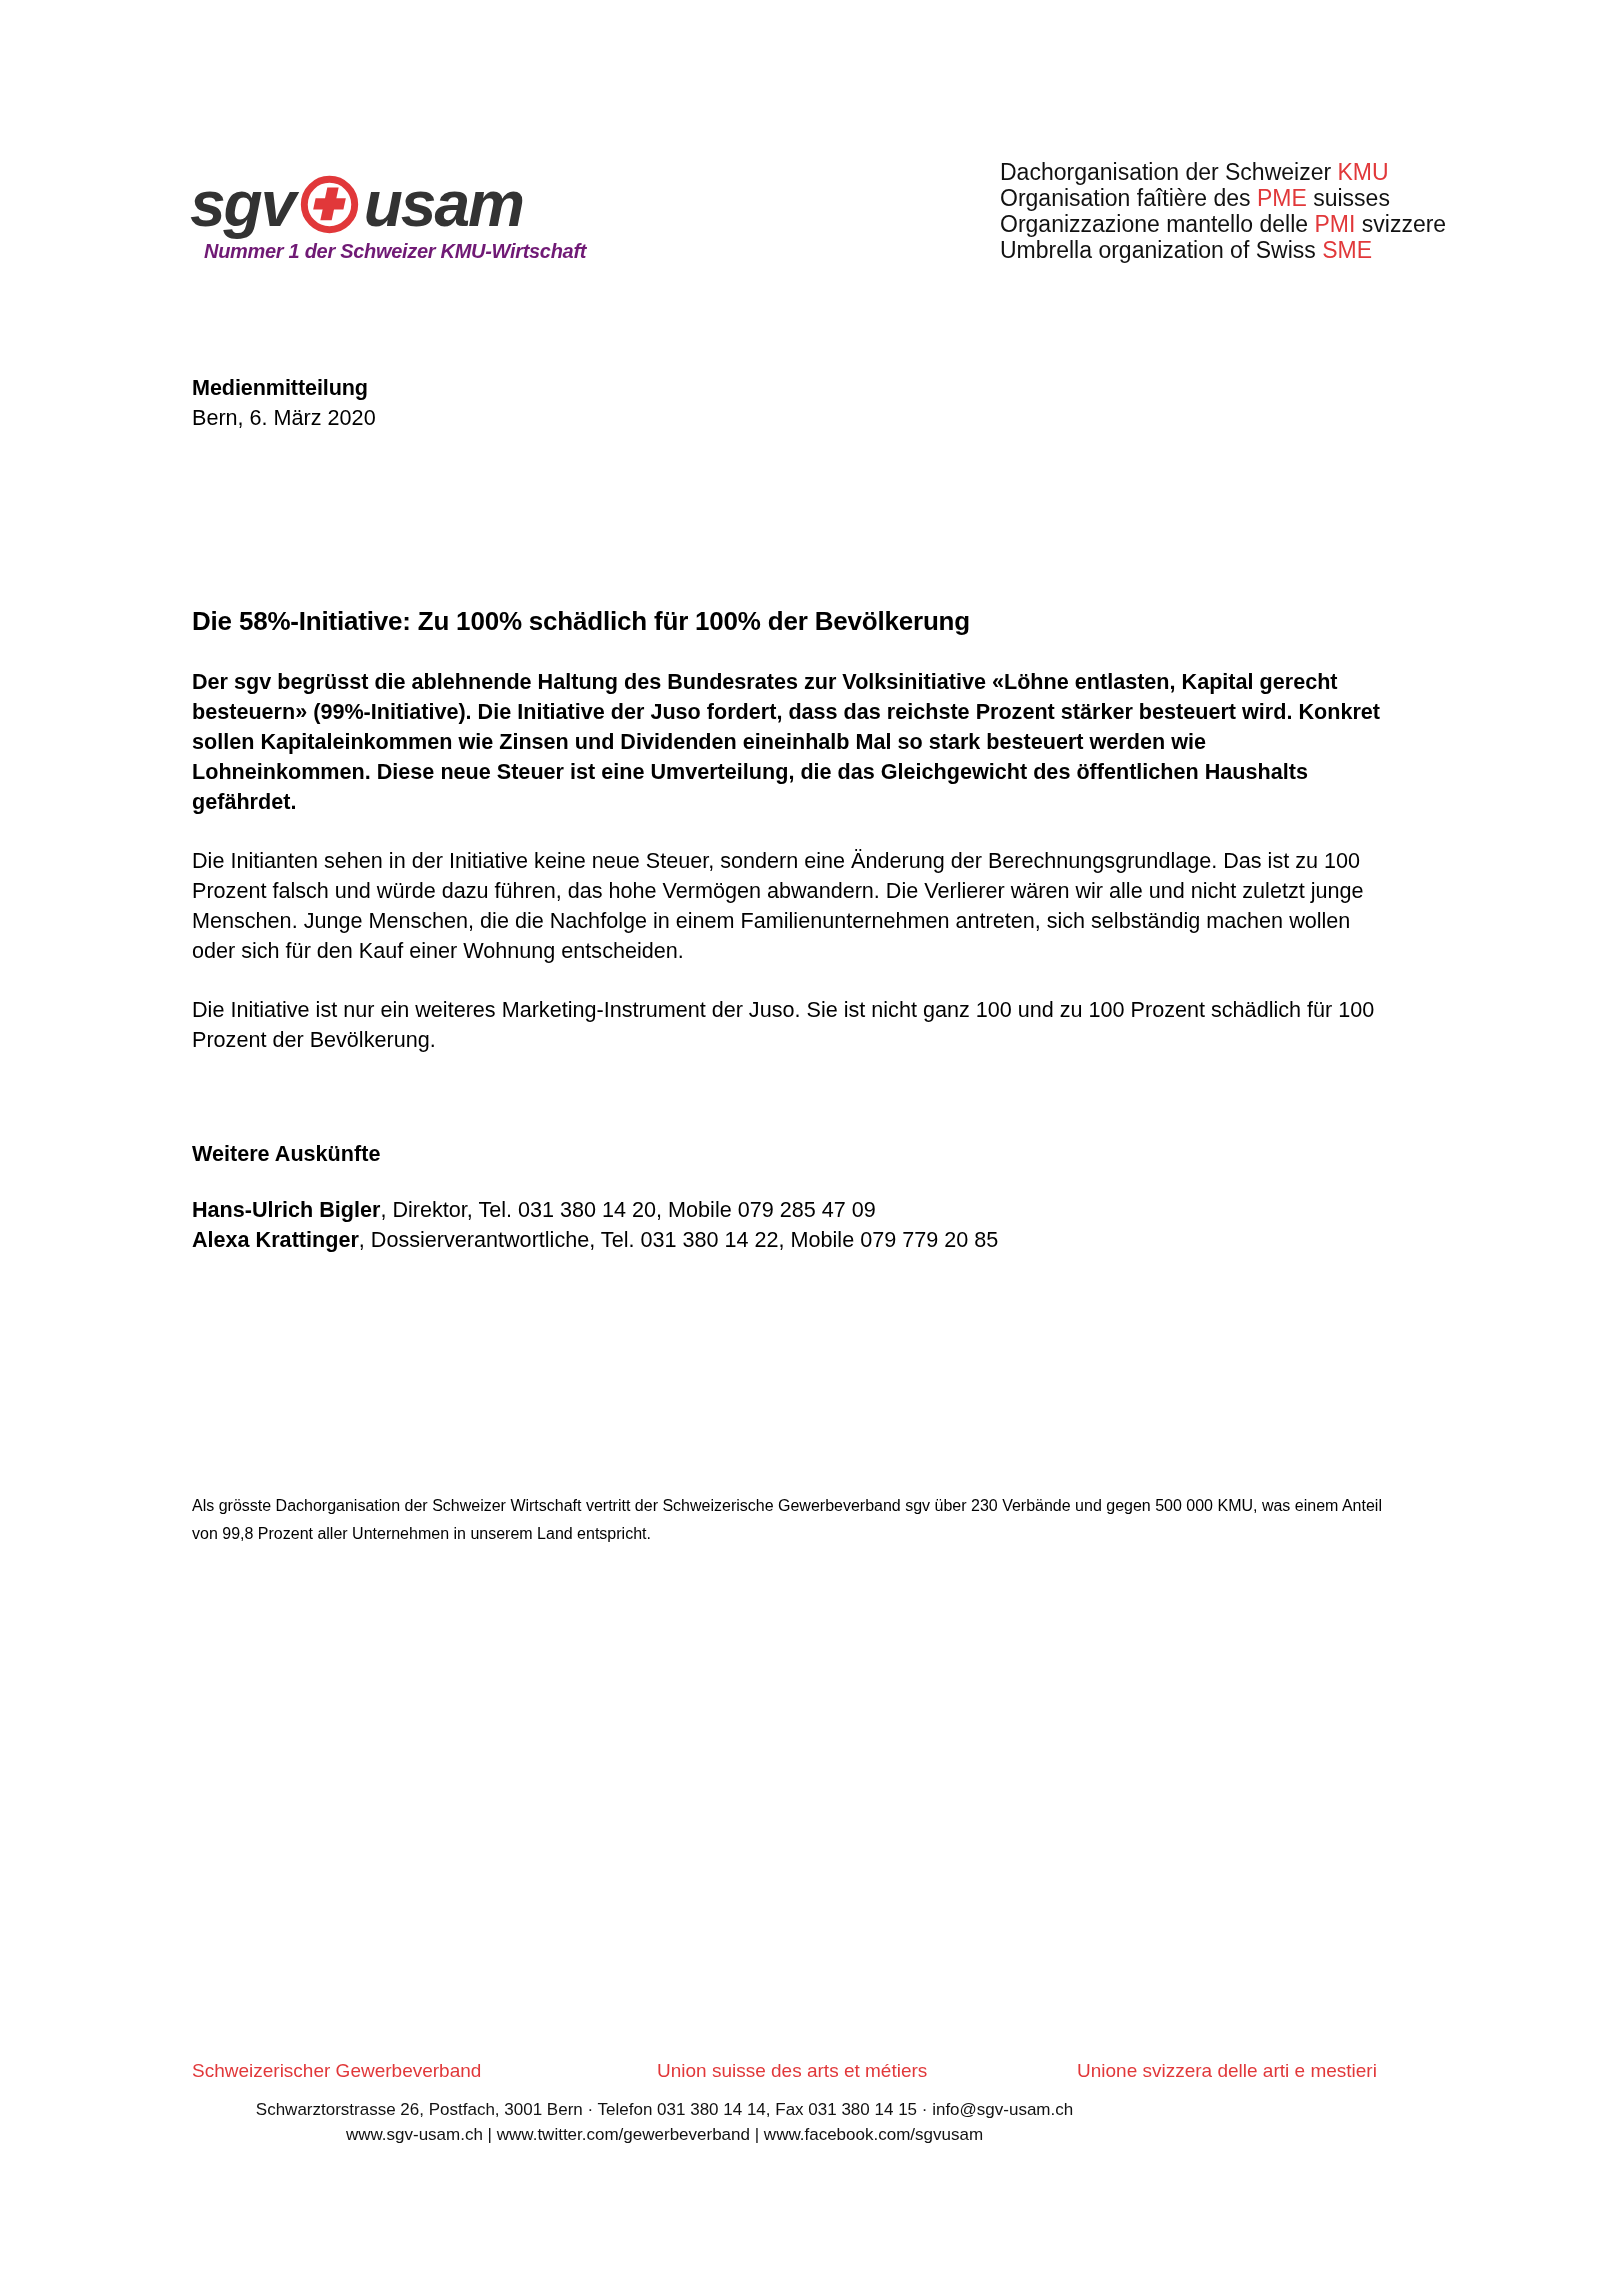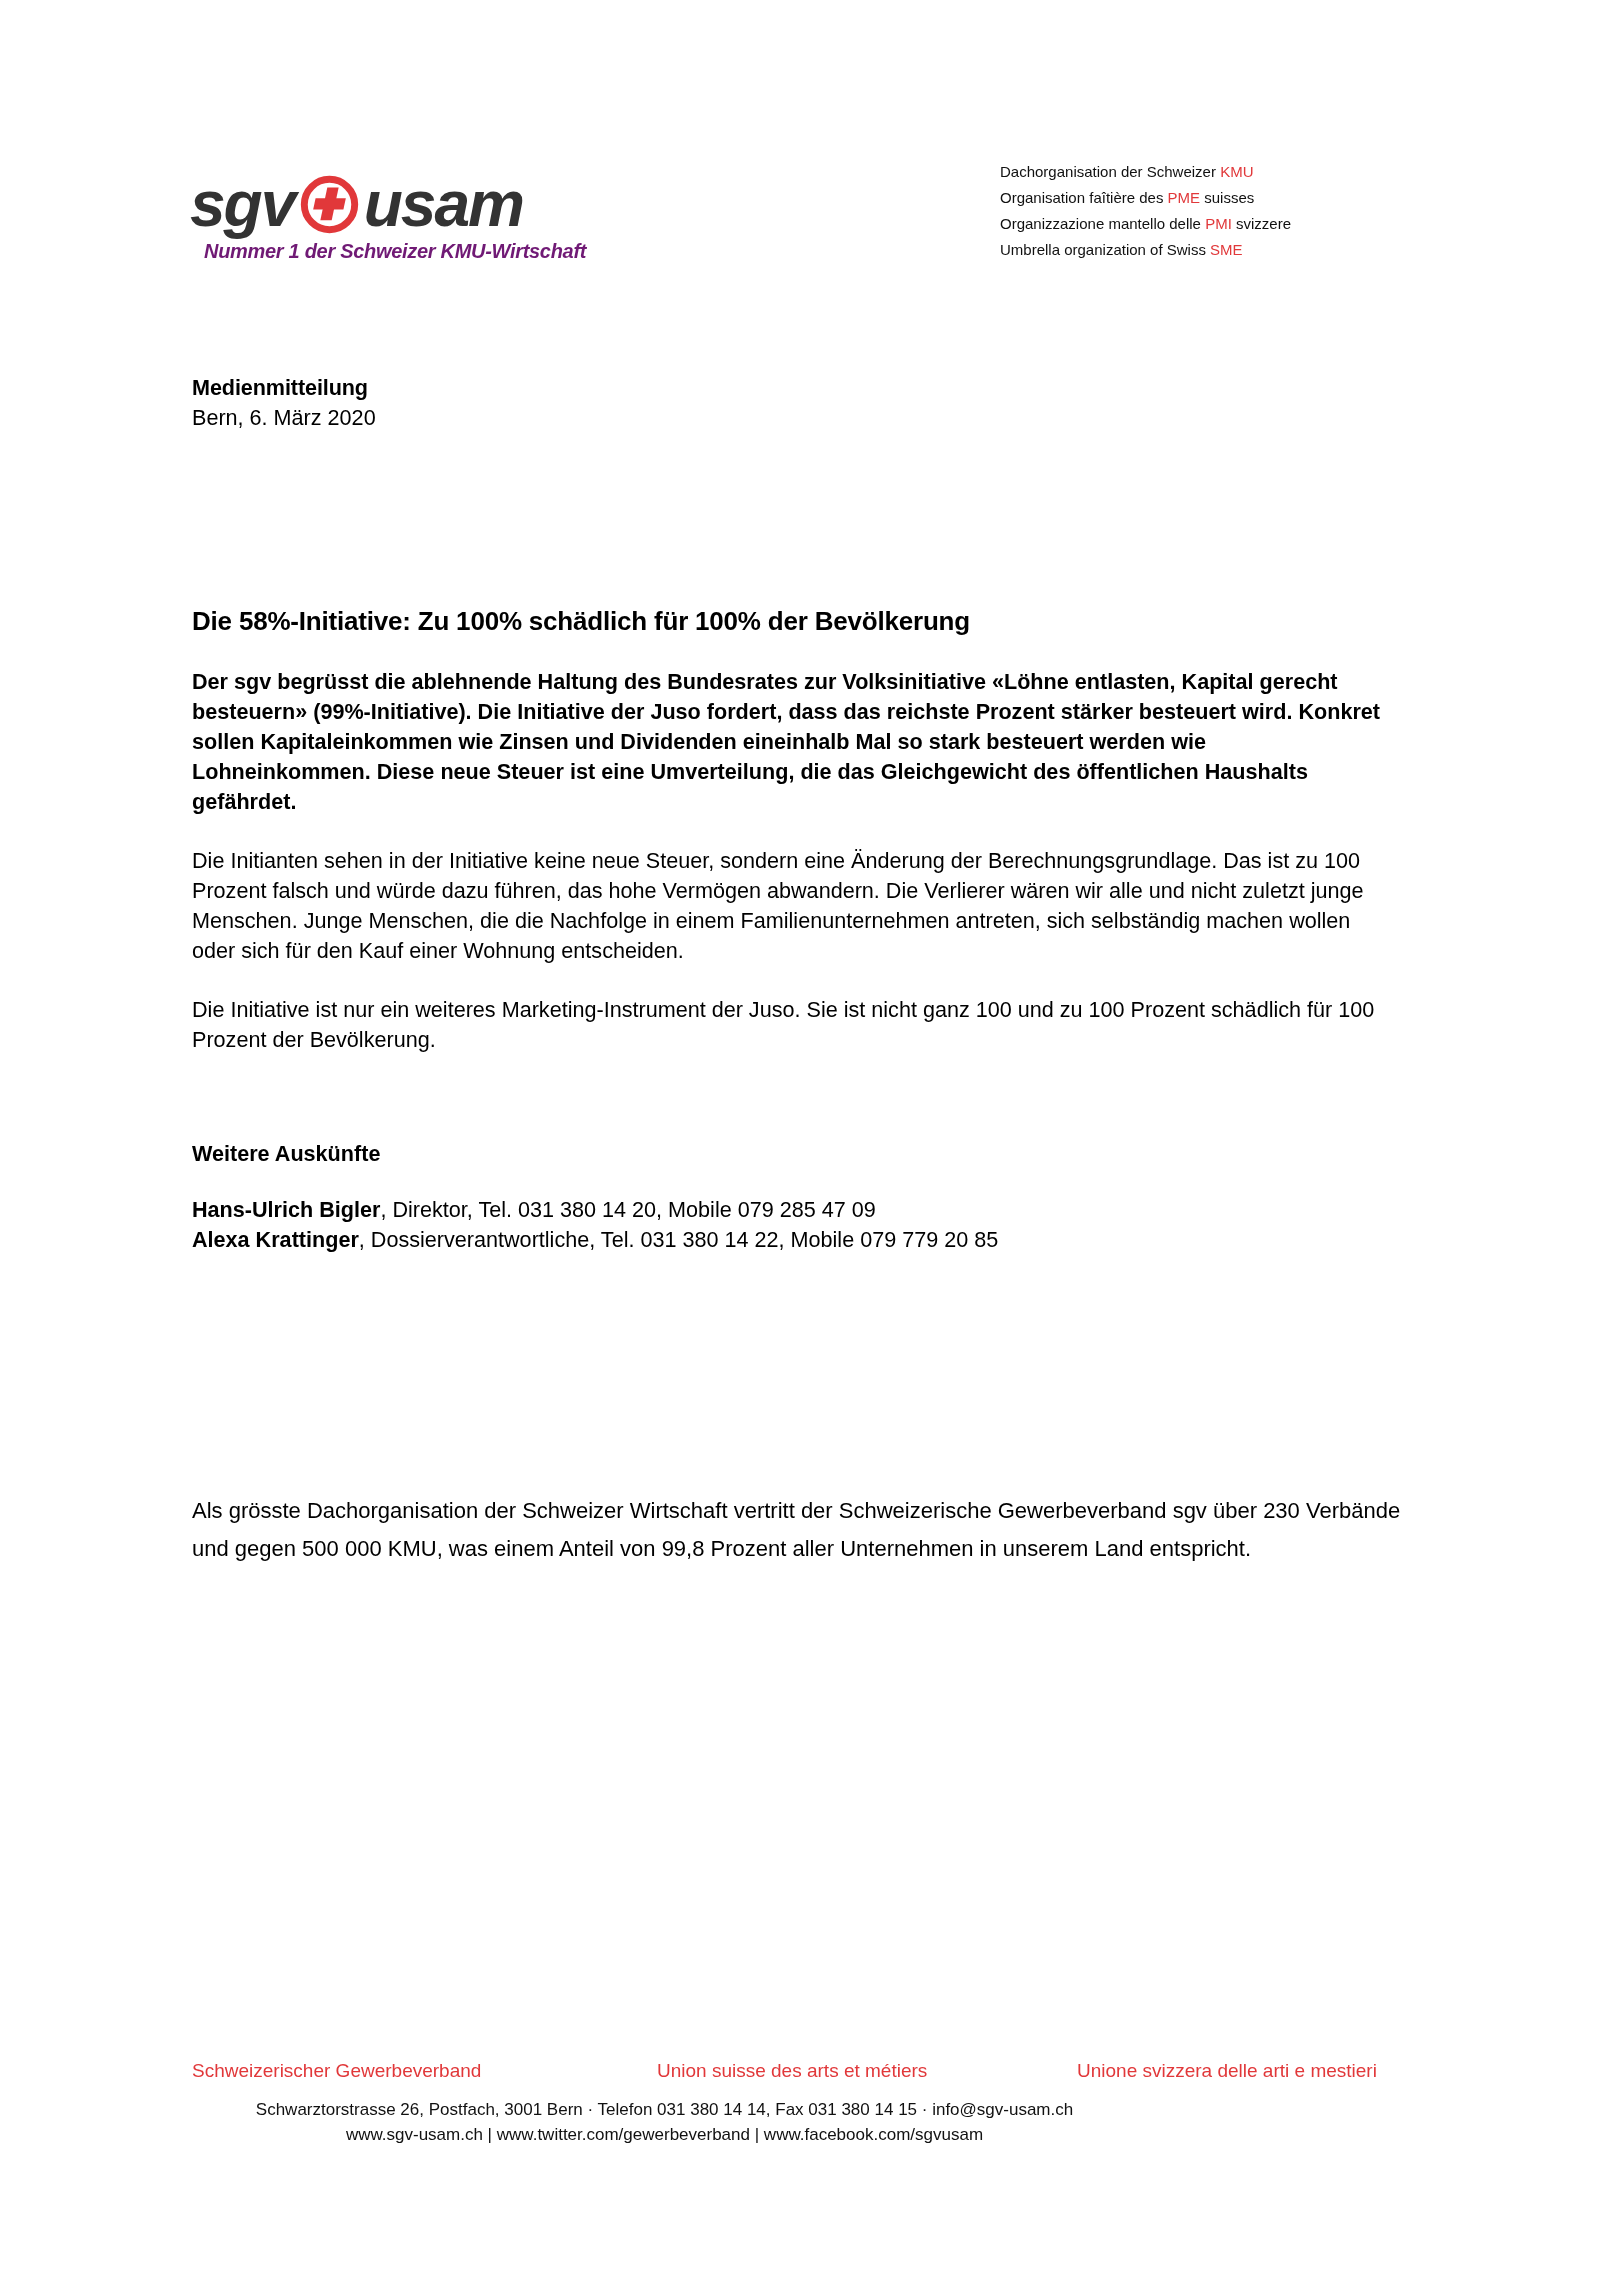--- a/index.html
+++ b/index.html
@@ -66,21 +66,21 @@
     letter-spacing: -0.3px;
     margin-top: 3.9px;
     margin-left: 14px;
     white-space: nowrap;
   }
 
   .header-langs {
     position: absolute;
     left: 1000px;
     top: 18.3px;
-    font-size: 15px;
+    font-size: 23px;
     line-height: 26px;
     color: #111111;
   }
   .header-langs div { white-space: nowrap; }
   .hl-accent { color: #E1383A; }
 
   
   .content {
     position: absolute;
     left: 192px;
@@ -131,22 +131,22 @@
 
   .contact-line {
     font-size: 21.6px;
     line-height: 30px;
     margin-top: 0;
   }
   .contact-line.first { margin-top: 26px; }
   .contact-name { font-weight: 700; }
 
   .boilerplate {
-    font-size: 22px;
-    line-height: 38px;
+    font-size: 16px;
+    line-height: 28px;
     margin-top: 237px;
     width: 1211px;
   }
 
   
   .footer {
     position: absolute;
     left: 0;
     top: 2058px;
     width: 1329px;

